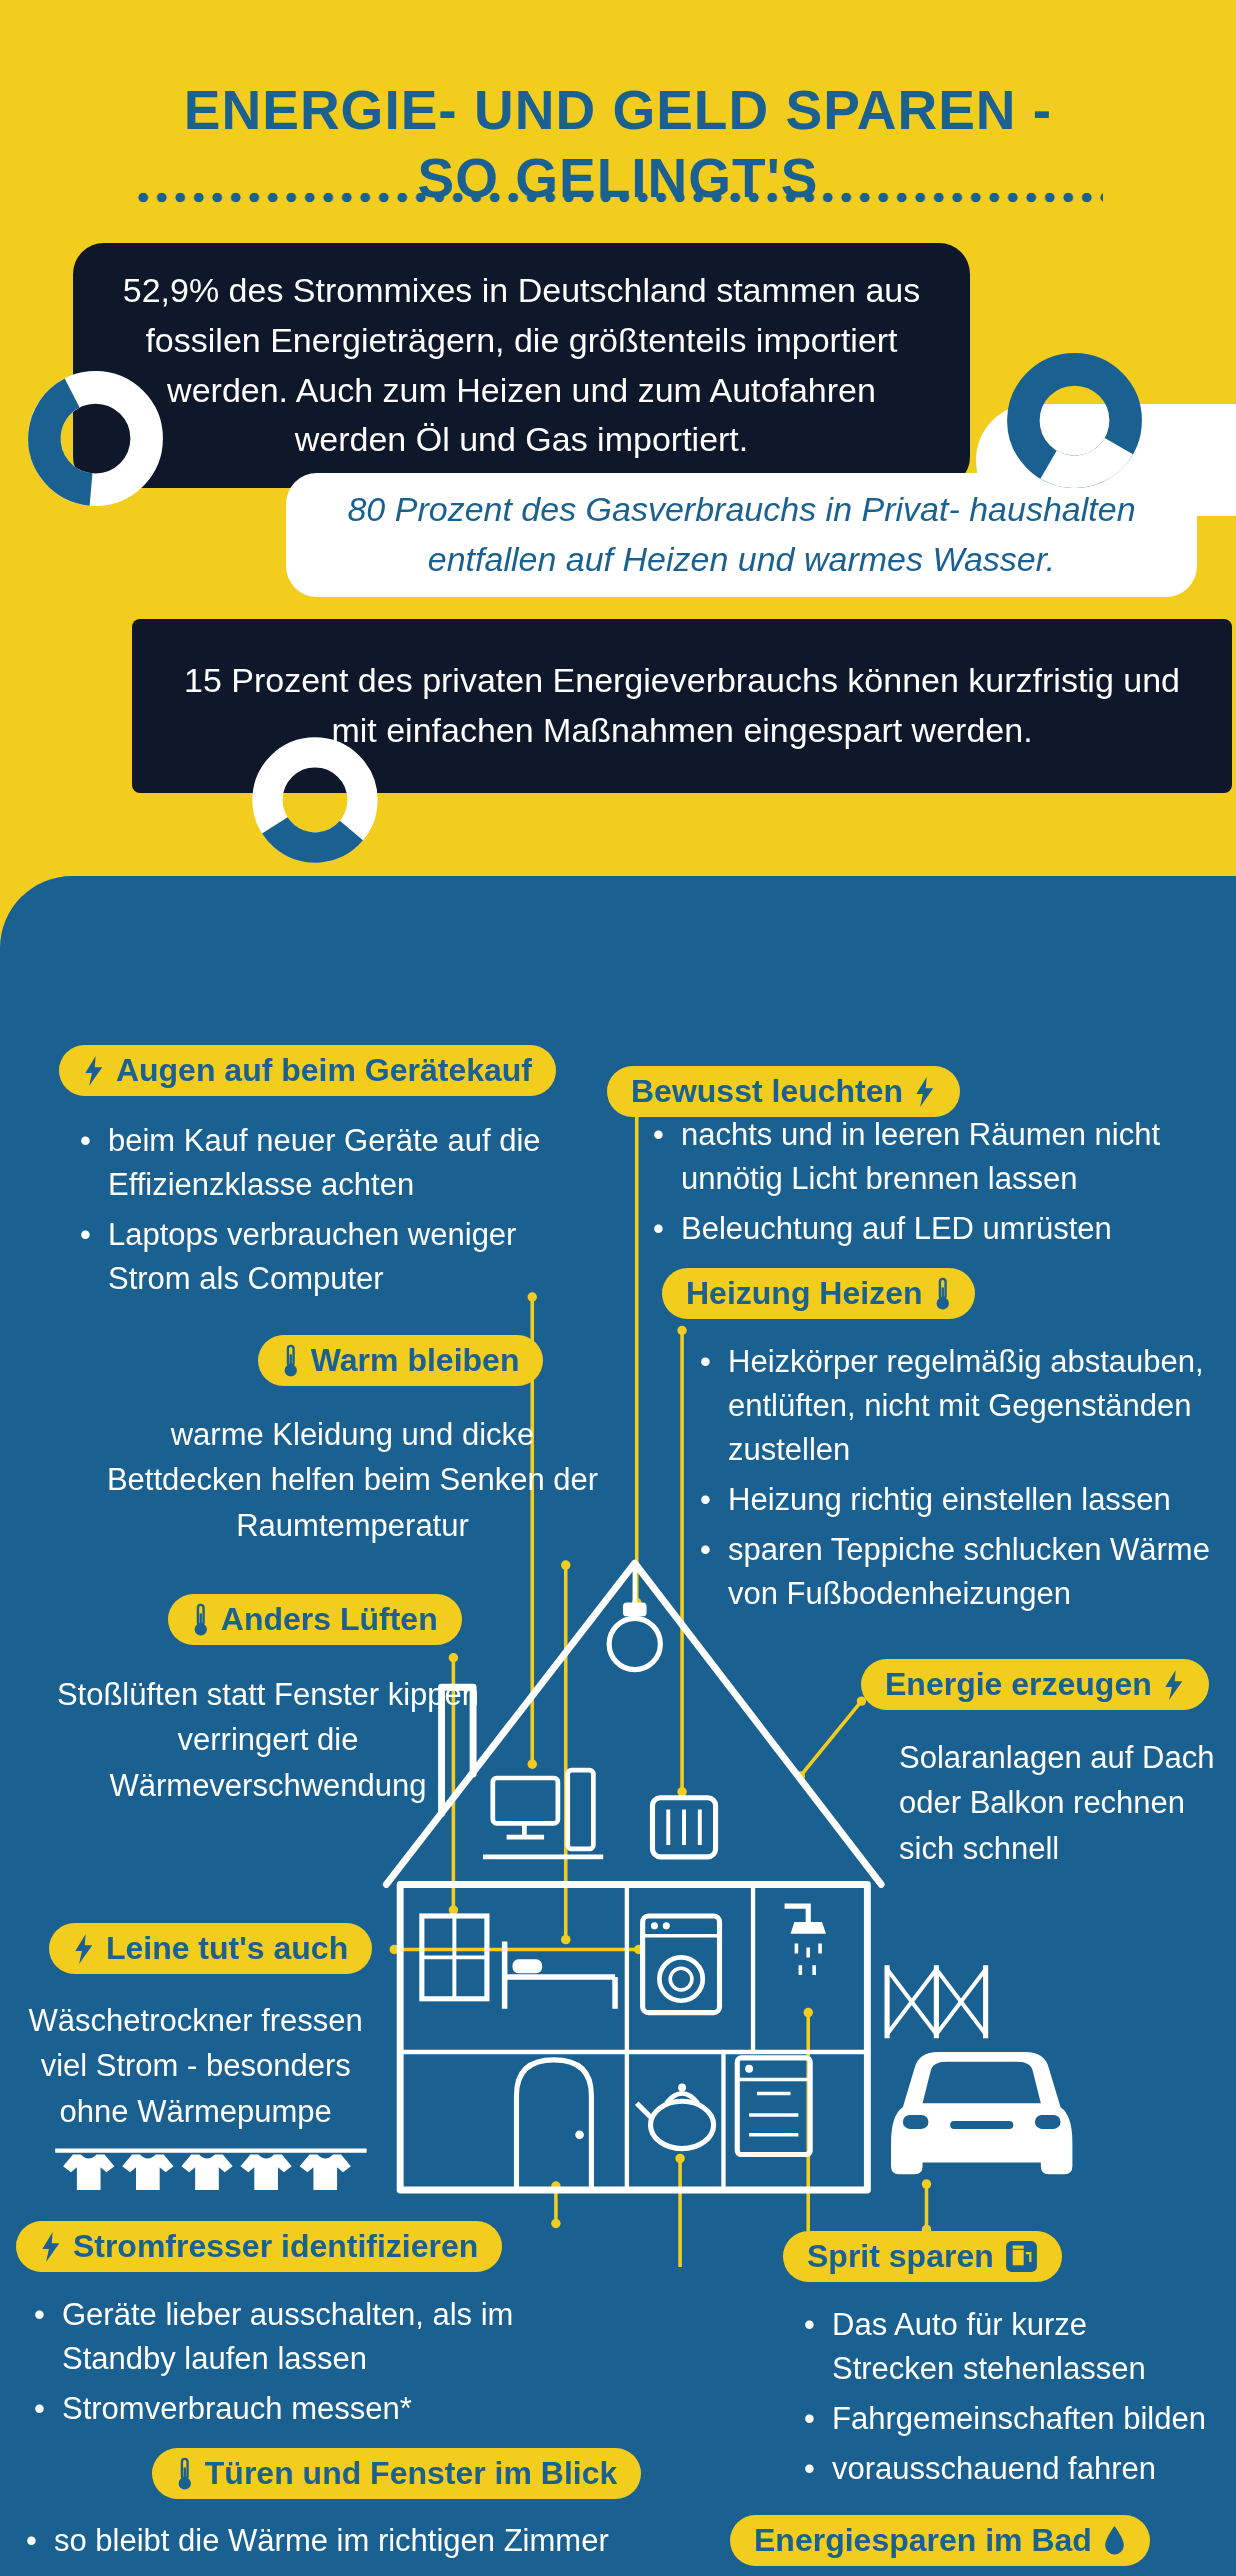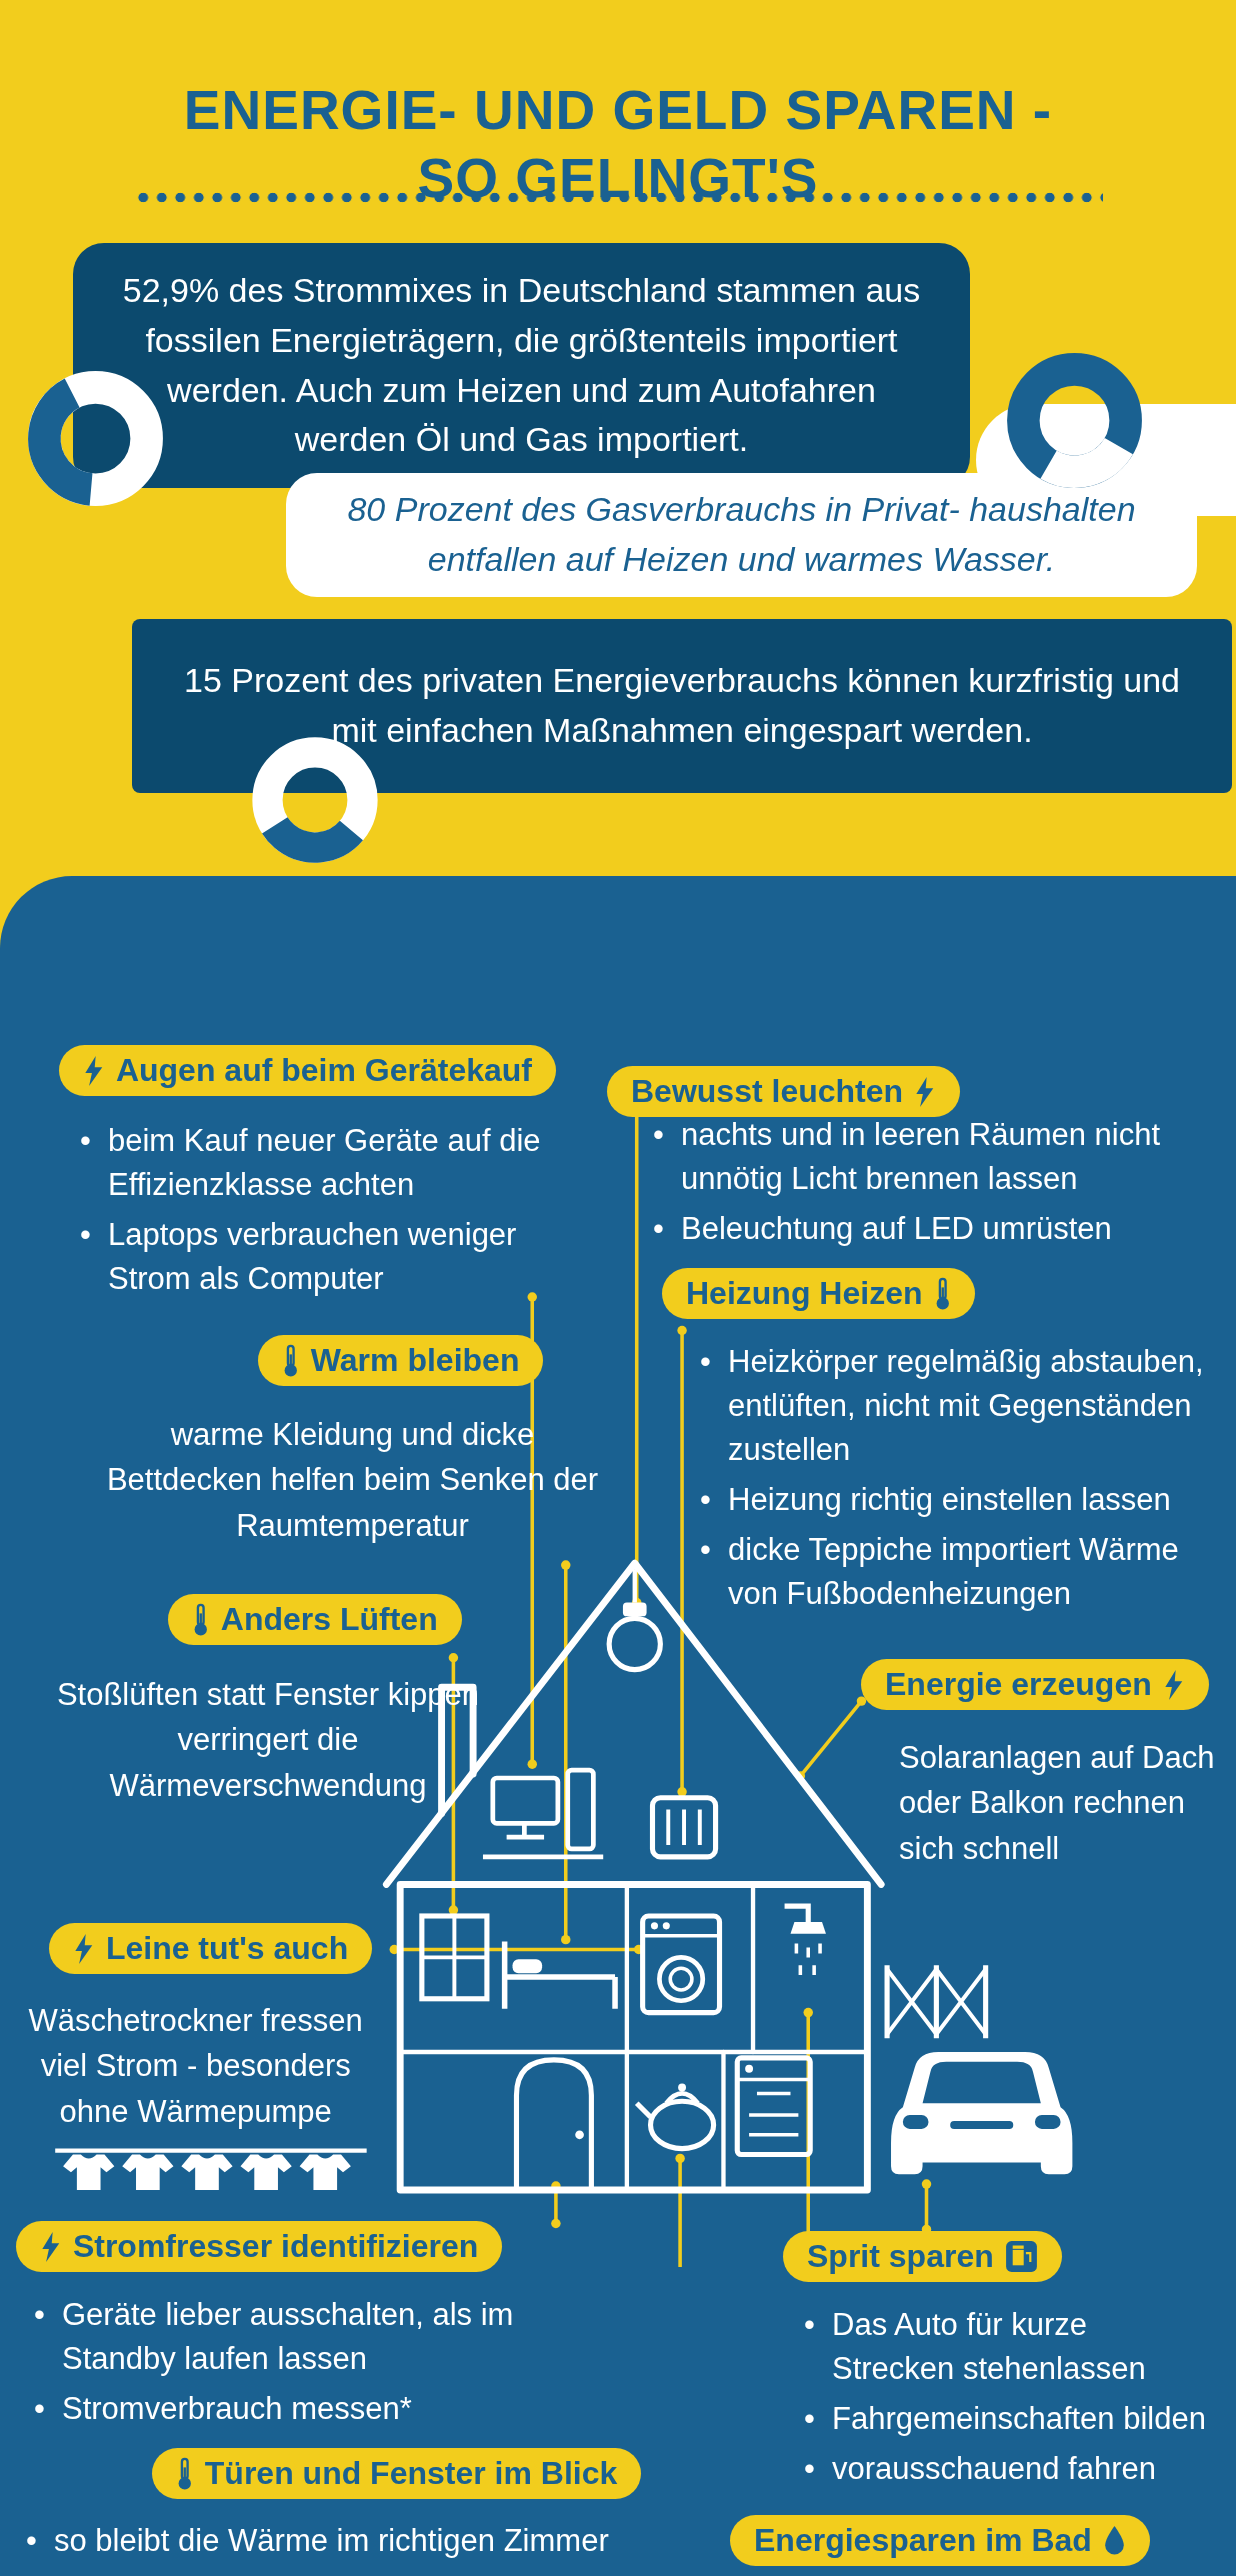--- a/index.html
+++ b/index.html
@@ -7,21 +7,21 @@
   .page{position:relative;width:1236px;height:3091px;overflow:hidden;background:#F2CD1D;}
 
   
   .title{position:absolute;top:39px;left:0;width:1236px;text-align:center;color:#1A6191;
          font-size:55px;font-weight:800;letter-spacing:1px;line-height:1.24;}
   .dotted{position:absolute;top:192px;left:134px;width:969px;height:11.3px;
           background-image:radial-gradient(circle,#1A6191 4.6px,transparent 5.2px);
           background-size:18.5px 11.3px;background-repeat:repeat-x;}
   .stat{position:absolute;display:flex;align-items:center;justify-content:center;text-align:center;
         font-size:34px;line-height:1.46;border-radius:31px;box-sizing:border-box;padding:10.3px 49px;}
-  .stat-blue{background:#0c4a6e;color:#FFFFFF;}
+  .stat-blue{background:#0f172a;color:#FFFFFF;}
   .stat-white{background:#FFFFFF;color:#1A6191;font-style:italic;}
   .stat1{left:73px;top:243px;width:897px;height:245px;z-index:1;}
   .stat2{left:286px;top:473px;width:911px;height:124px;z-index:3;}
   .stat3{left:132px;top:619px;width:1100px;height:174px;z-index:2;border-radius:8px;}
   .white-strip{position:absolute;left:976px;top:404px;width:268px;height:112px;background:#fff;
                border-radius:57px 0 0 57px;z-index:2;}
   .donut{position:absolute;z-index:4;}
 
   
   .board{position:absolute;left:0;top:876px;width:1236px;height:2018px;background:#1A6191;
@@ -287,21 +287,21 @@
   </ul>
 
   <ul class="bullets" style="left:650px;top:1113px;width:577px">
     <li>nachts und in leeren Räumen nicht unnötig Licht brennen lassen</li>
     <li>Beleuchtung auf LED umrüsten</li>
   </ul>
 
   <ul class="bullets" style="left:697px;top:1340px;width:536px">
     <li>Heizkörper regelmäßig abstauben, entlüften, nicht mit Gegenständen zustellen</li>
     <li>Heizung richtig einstellen lassen</li>
-    <li>dicke Teppiche importiert Wärme von Fußbodenheizungen</li>
+    <li>sparen Teppiche schlucken Wärme von Fußbodenheizungen</li>
   </ul>
 
   <div class="tip-text centered" style="left:95px;top:1412px;width:515px">warme Kleidung und dicke Bettdecken helfen beim Senken der Raumtemperatur</div>
 
   <div class="tip-text centered" style="left:26px;top:1672px;width:484px">Stoßlüften statt Fenster kippen verringert die Wärmeverschwendung</div>
 
   <div class="tip-text" style="left:899px;top:1735px;width:330px">Solaranlagen auf Dach oder Balkon rechnen sich schnell</div>
 
   <div class="tip-text centered" style="left:7.7px;top:1998px;width:376px">Wäschetrockner fressen viel Strom - besonders ohne Wärmepumpe</div>
 

